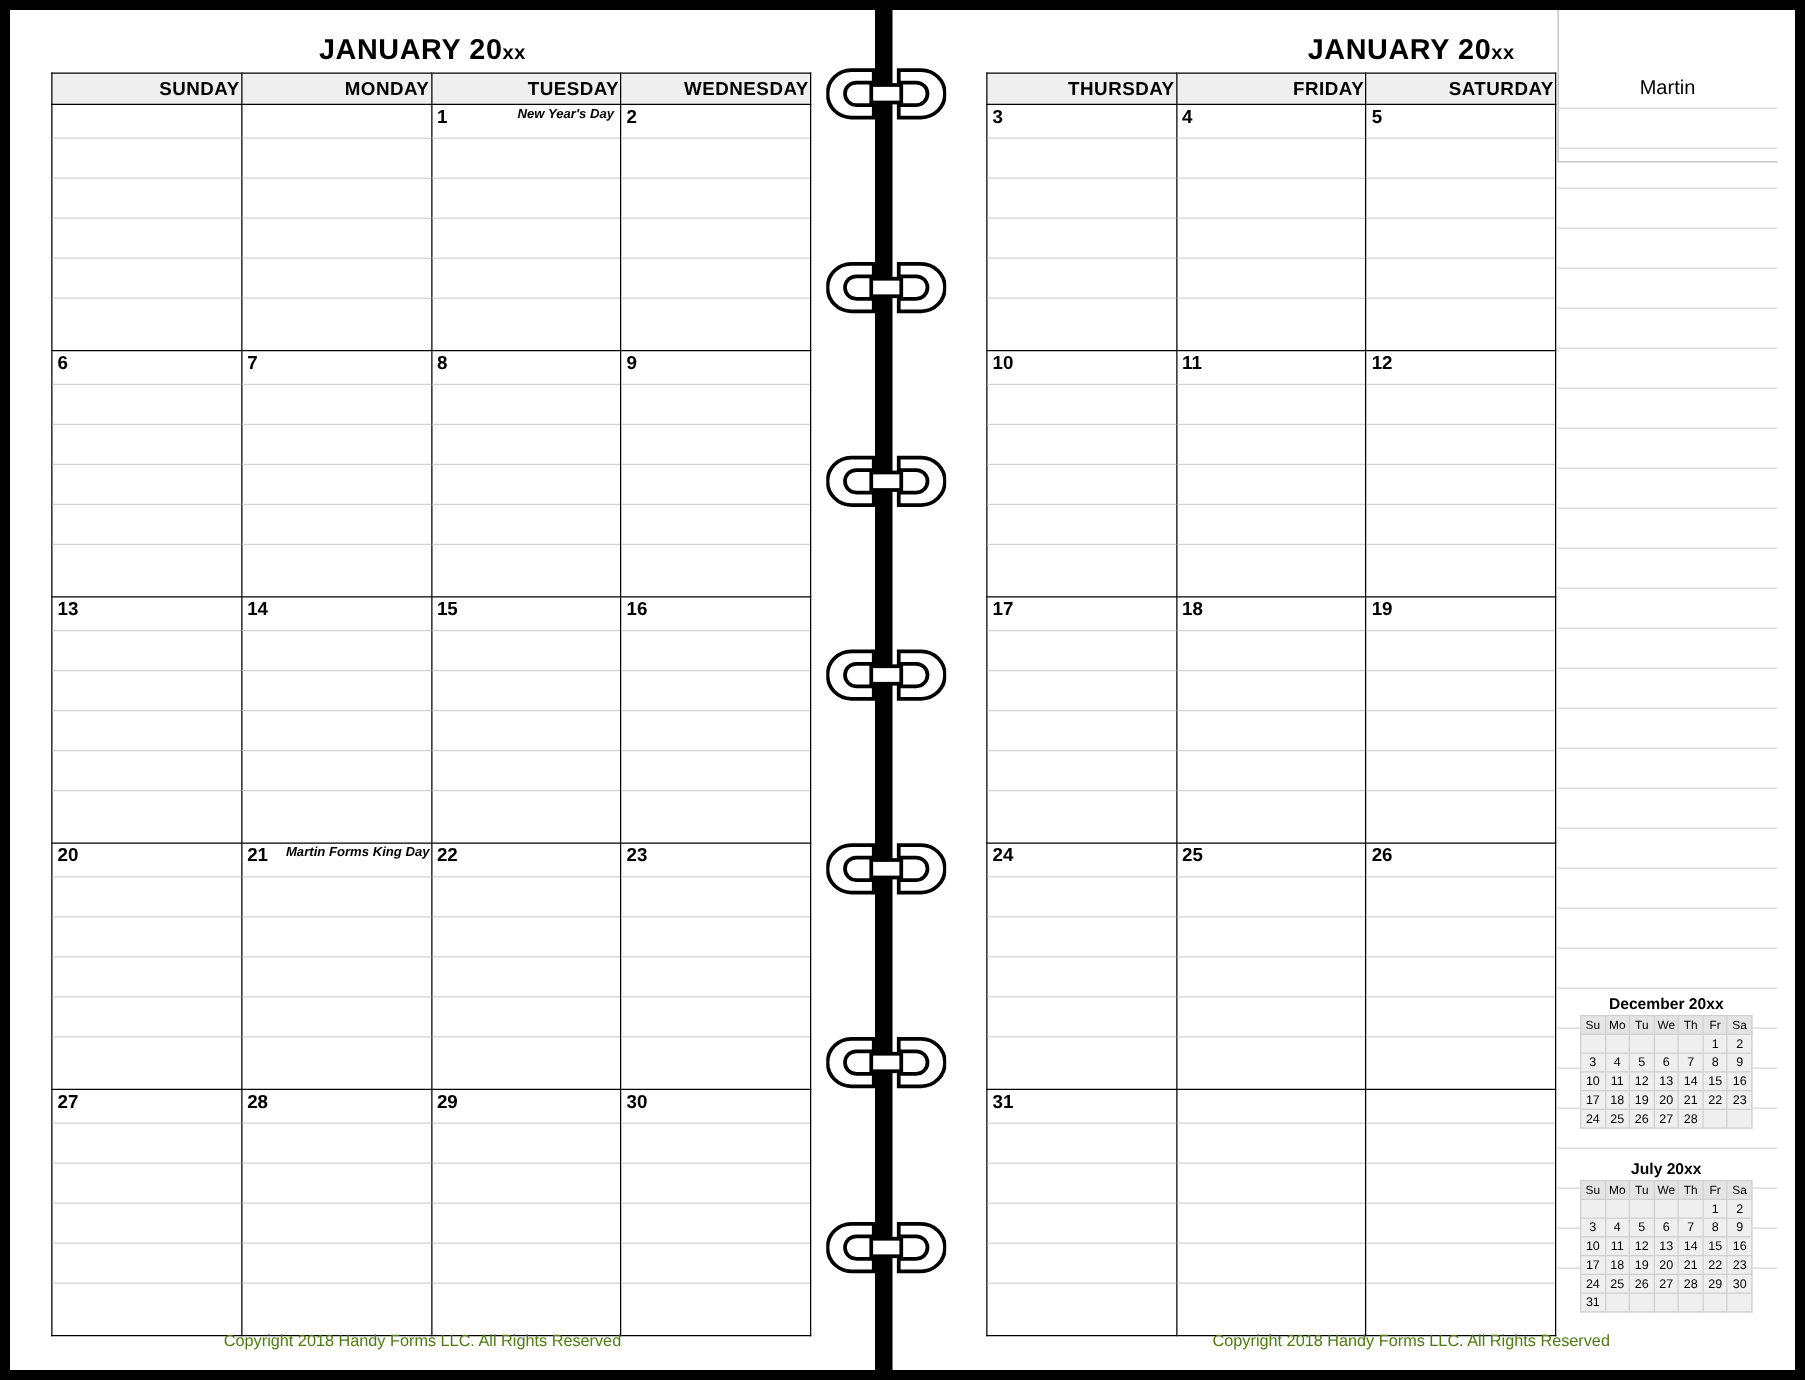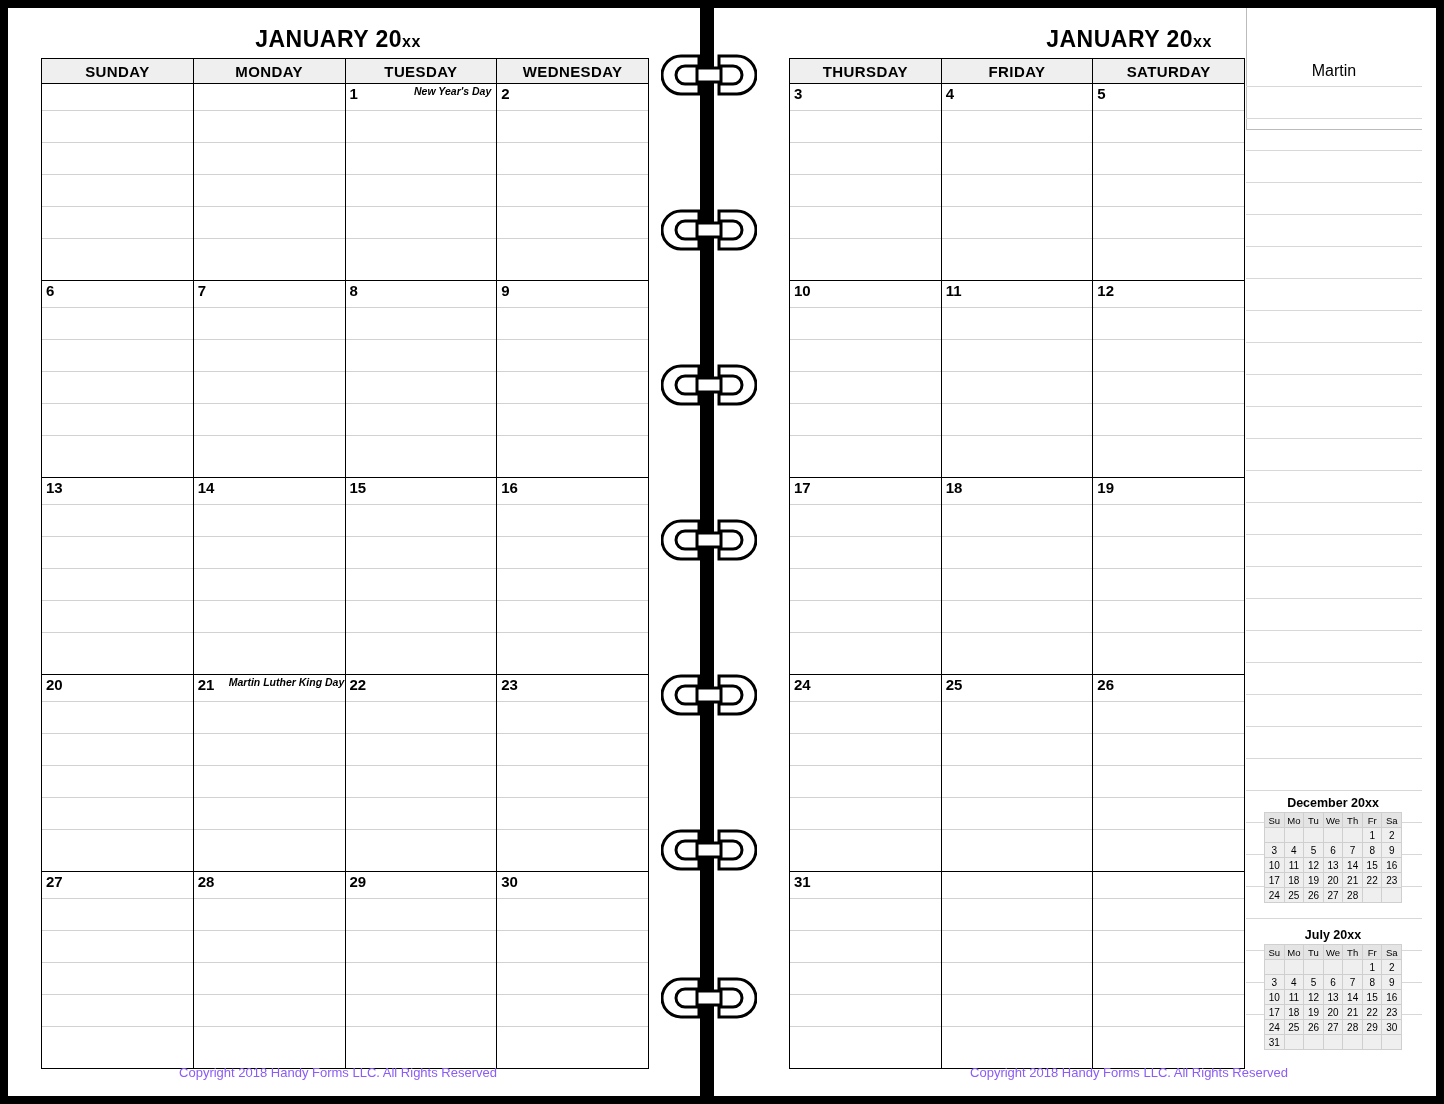--- a/index.html
+++ b/index.html
@@ -81,21 +81,21 @@
     left: 789px - 714px;
     top: 50px;
   }
   .cal th {
     border: 1px solid #000;
     background: #efefef;
     font-size: 15px;
     font-weight: bold;
     height: 22px;
     letter-spacing: 0.4px;
-    text-align: center;
+    text-align: right;
     color: #000;
   }
   .cal td {
     border-left: 1px solid #000;
     border-right: 1px solid #000;
     border-bottom: 1px solid #000;
     vertical-align: top;
     padding: 0;
     position: relative;
     height: 196px;
@@ -215,21 +215,21 @@
     font-weight: normal;
   }
   .mini th {
     font-size: 9.5px;
     background: #e4e4e4;
   }
   
   .footer {
     position: absolute;
     font-size: 13px;
-    color: #8b5cf6;
+    color: #4d7c0f;
     white-space: nowrap;
   }
   #left-footer {
     left: 0;
     top: 1057px;
     width: 660px;
     text-align: center;
   }
   #right-footer {
     left: 75px;
@@ -422,21 +422,21 @@
             <td>
               <div class="daycell">
                 <div class="lines">
                   <i style="top:26px"></i>
                   <i style="top:58px"></i>
                   <i style="top:90px"></i>
                   <i style="top:122px"></i>
                   <i style="top:154px"></i>
                 </div>
                 <span class="daynum">21</span>
-                <span class="holiday mlk">Martin Luther King Day</span>
+                <span class="holiday mlk">Martin Forms King Day</span>
               </div>
             </td>
             <td>
               <div class="daycell">
                 <div class="lines">
                   <i style="top:26px"></i>
                   <i style="top:58px"></i>
                   <i style="top:90px"></i>
                   <i style="top:122px"></i>
                   <i style="top:154px"></i>

